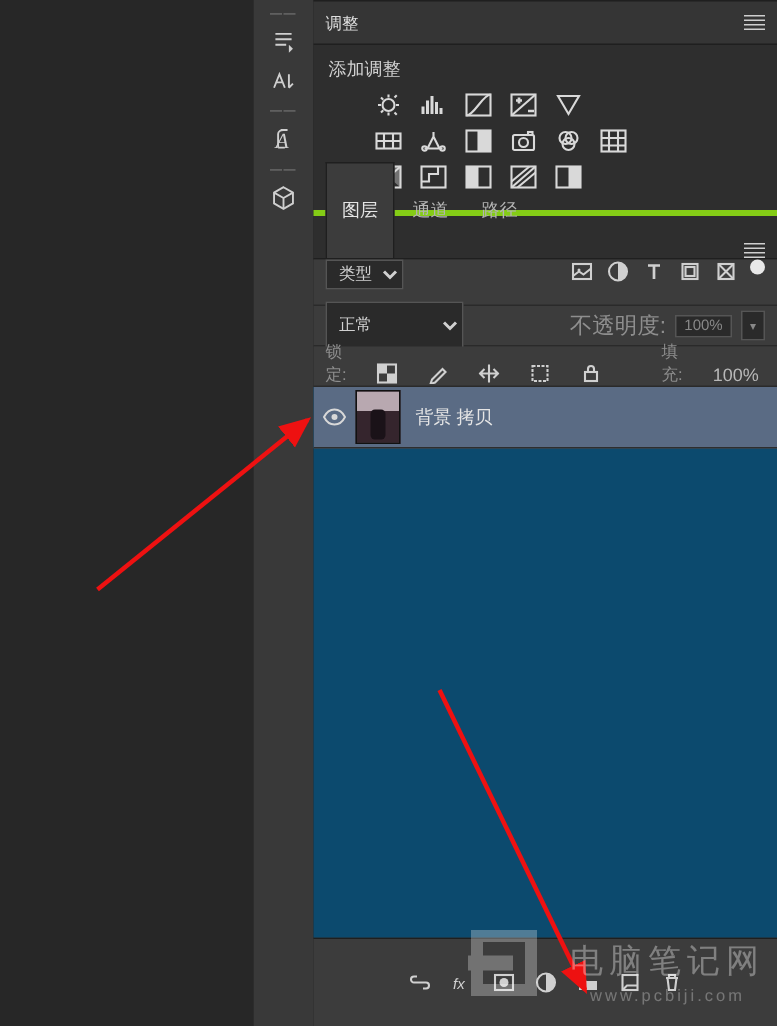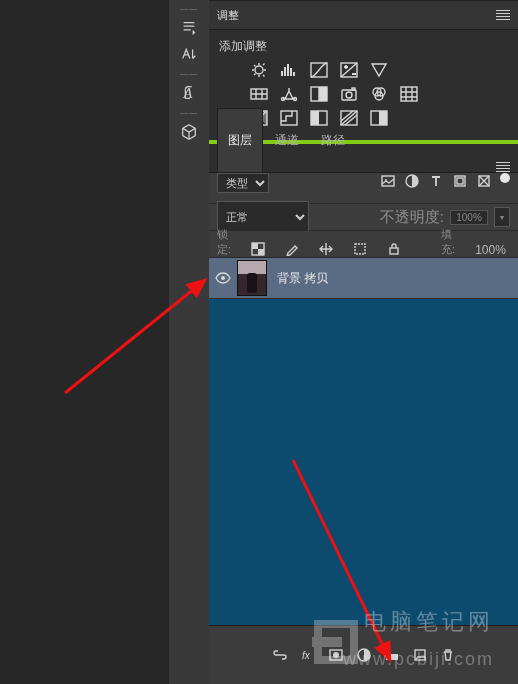--- a/index.html
+++ b/index.html
@@ -42,23 +42,23 @@
   .layer .eye{width:28px;display:flex;align-items:center;justify-content:center}
   .layer .thumb{width:28px;height:34px;background:#4a3a45;border:1px solid #111;margin-right:10px;position:relative;overflow:hidden}
   .layer .thumb::before{content:"";position:absolute;inset:0;background:linear-gradient(#b8a8b0 0 38%,#35252d 38% 100%)}
   .layer .thumb::after{content:"";position:absolute;left:9px;top:12px;width:10px;height:20px;background:#1a1218;border-radius:3px}
   .layer .name{flex:1;color:#e5e5e5;font-size:12px}
   .layer .lock{width:28px;display:flex;align-items:center;justify-content:center;color:#d0d0d0}
   .bottom-bar{height:26px;background:#3c3c3c;display:flex;align-items:center;justify-content:center;gap:12px;border-top:1px solid #1f1f1f;padding:16px 8px}
   .bico{width:16px;height:16px;display:flex;align-items:center;justify-content:center;color:#d0d0d0}
   .bico svg{width:14px;height:14px;stroke:#d0d0d0;stroke-width:1.4;fill:none}
   .arrow{position:absolute;pointer-events:none}
-  .watermark{position:absolute;right:24px;bottom:14px;text-align:right;pointer-events:none}
+  .watermark{position:absolute;right:8px;bottom:14px;text-align:center;pointer-events:none}
   .watermark .wmt{font-size:22px;color:rgba(255,255,255,0.35);letter-spacing:4px;font-weight:500}
-  .watermark .wmu{font-size:18px;color:rgba(255,255,255,0.3);letter-spacing:2px;margin-top:12px}
+  .watermark .wmu{font-size:11px;color:rgba(255,255,255,0.3);letter-spacing:2px;margin-top:2px}
   .wm-logo{position:absolute;right:160px;bottom:20px;width:44px;height:44px;opacity:0.28}
   .wm-logo .sq{position:absolute;width:44px;height:44px;border:8px solid #fff;box-sizing:border-box}
   .wm-logo .bar{position:absolute;left:-2px;top:17px;width:30px;height:10px;background:#fff}
 </style>
 </head>
 <body>
 
 <div class="canvas-area"></div>
 
 <div class="toolstrip">

